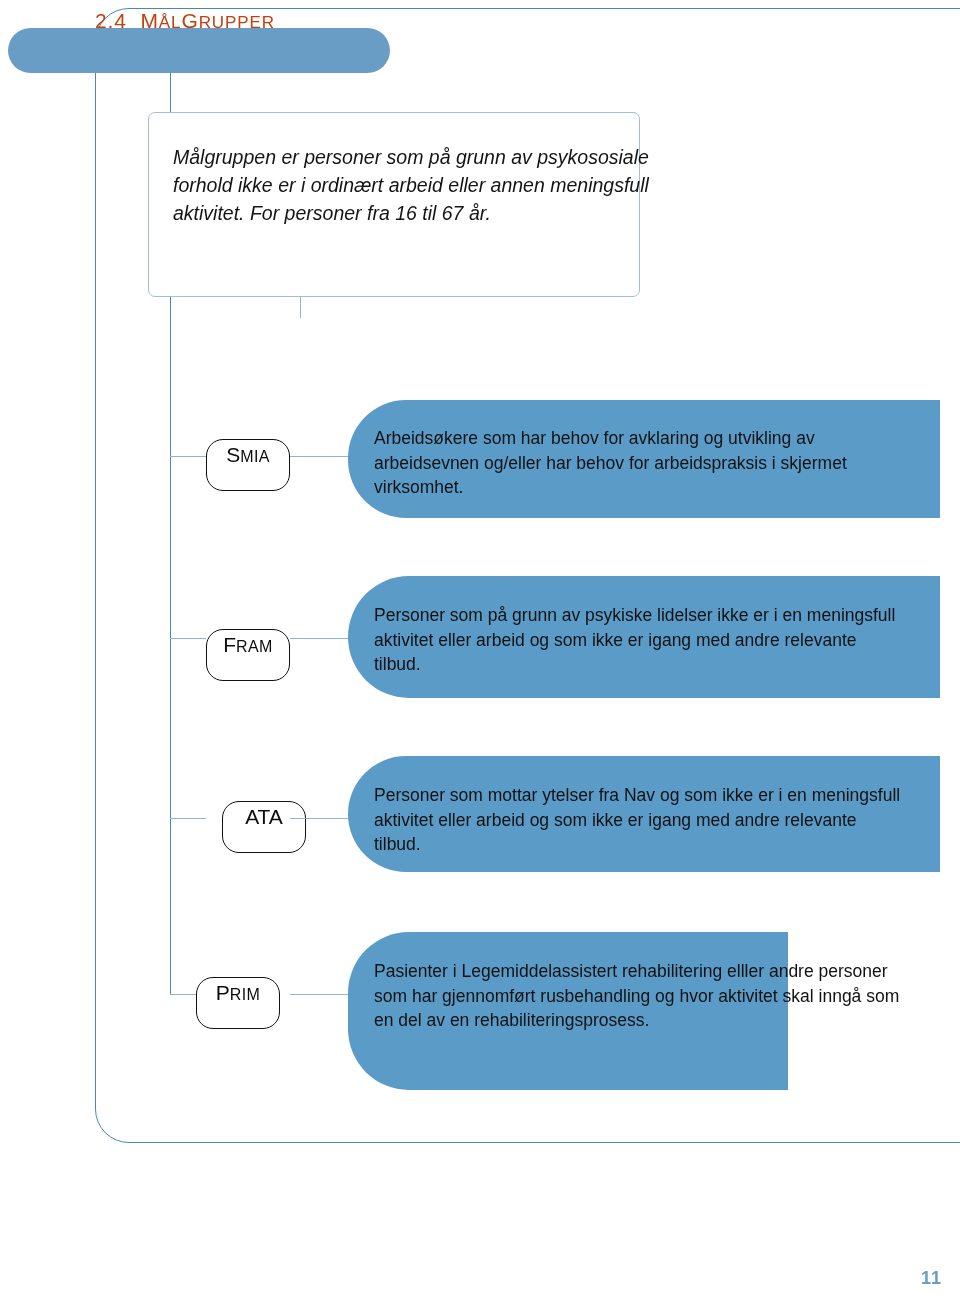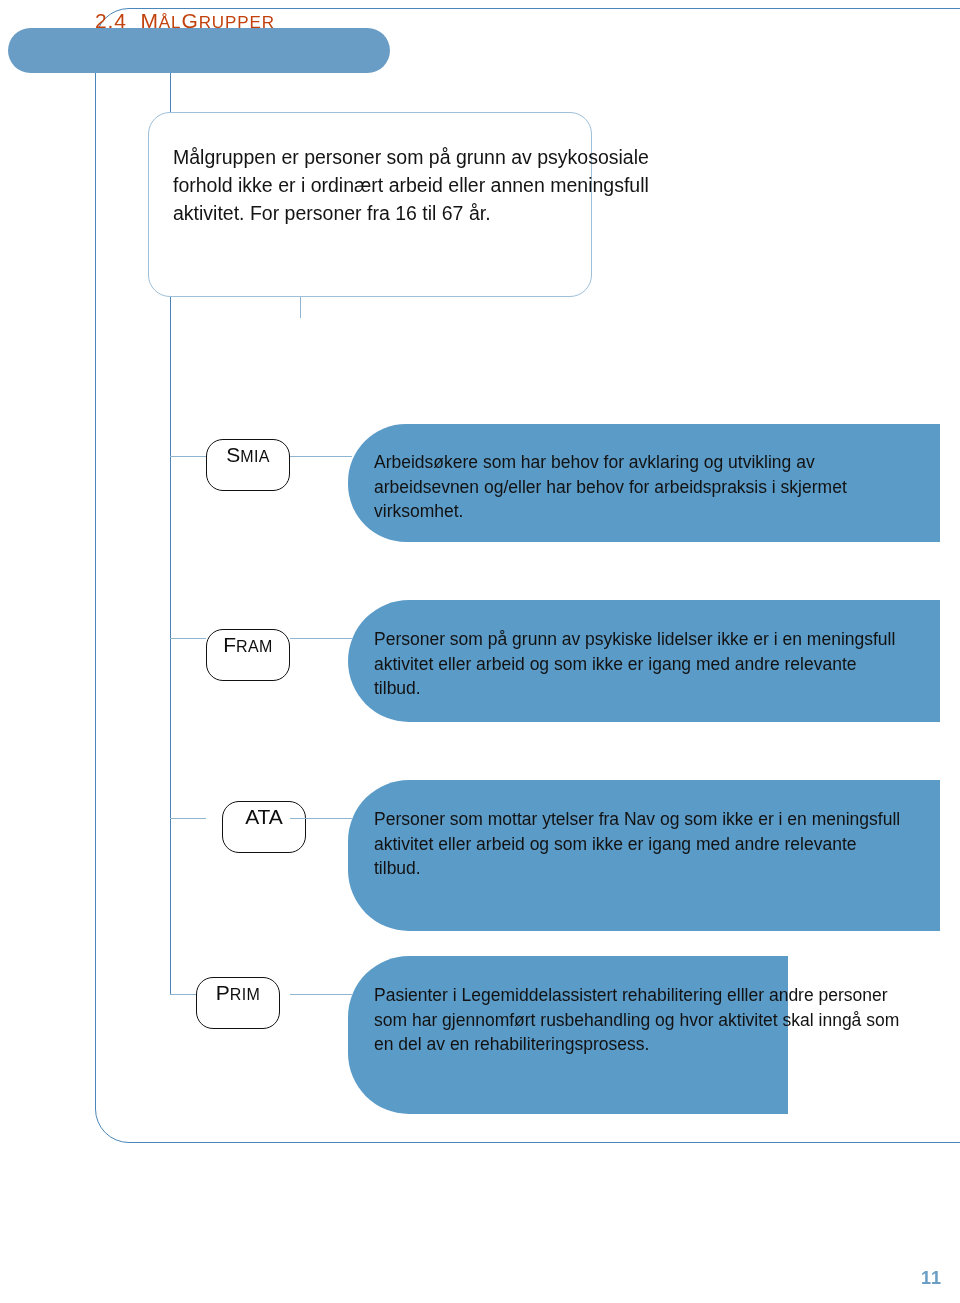--- a/index.html
+++ b/index.html
@@ -80,26 +80,27 @@
     width: 1.4px;
     height: 22px;
     background: #8fb4d0;
   }
 
   
   #intro-card {
     position: absolute;
     left: 148px;
     top: 112px;
-    width: 444px;
+    width: 492px;
     height: 185px;
     border: 1.4px solid #9ec0da;
-    border-radius: 22px;
+    border-radius: 7px;
     background: #ffffff;
     box-sizing: border-box;
+    font-style: italic;
   }
   #intro-text {
     position: absolute;
     left: 24px;
     top: 30px;
     width: 510px;
     font-size: 19.5px;
     line-height: 28px;
     color: #141414;
   }
@@ -119,21 +120,20 @@
     white-space: nowrap;
     color: #0d0d0d;
   }
   .badge .cap  { font-size: 21px; }
   .badge .rest { font-size: 16px; letter-spacing: 0.4px; }
 
   .bubble {
     position: absolute;
     background: #5b9bc8;
     box-sizing: border-box;
-    margin-top: 24px;
   }
   .bubble-text {
     position: absolute;
     font-size: 17.5px;
     line-height: 24.5px;
     color: #121212;
   }
 
   
   #page-number {
@@ -184,21 +184,21 @@
     <div class="bubble-text" style="left:26px; top:27px; width:528px;">Personer som på grunn av psykiske lidelser ikke er i en meningsfull aktivitet eller arbeid og som ikke er igang med andre relevante tilbud.</div>
   </div>
 </div>
 
 <div class="row">
   <div class="branch branch-left" style="left:170px; top:818px; width:36px;"></div>
   <div class="badge" style="left:222px; top:801px; width:84px;">
     <span class="cap">ATA</span><span class="rest"></span>
   </div>
   <div class="branch branch-right" style="left:290px; top:818px; width:62px;"></div>
-  <div class="bubble" style="left:348px; top:756px; width:592px; height:151px; border-radius:61px 0 0 61px;">
+  <div class="bubble" style="left:348px; top:756px; width:592px; height:116px; border-radius:61px 0 0 61px;">
     <div class="bubble-text" style="left:26px; top:27px; width:528px;">Personer som mottar ytelser fra Nav og som ikke er i en meningsfull aktivitet eller arbeid og som ikke er igang med andre relevante tilbud.</div>
   </div>
 </div>
 
 <div class="row">
   <div class="branch branch-left" style="left:170px; top:994px; width:36px;"></div>
   <div class="badge" style="left:196px; top:977px; width:84px;">
     <span class="cap">P</span><span class="rest">RIM</span>
   </div>
   <div class="branch branch-right" style="left:290px; top:994px; width:62px;"></div>

